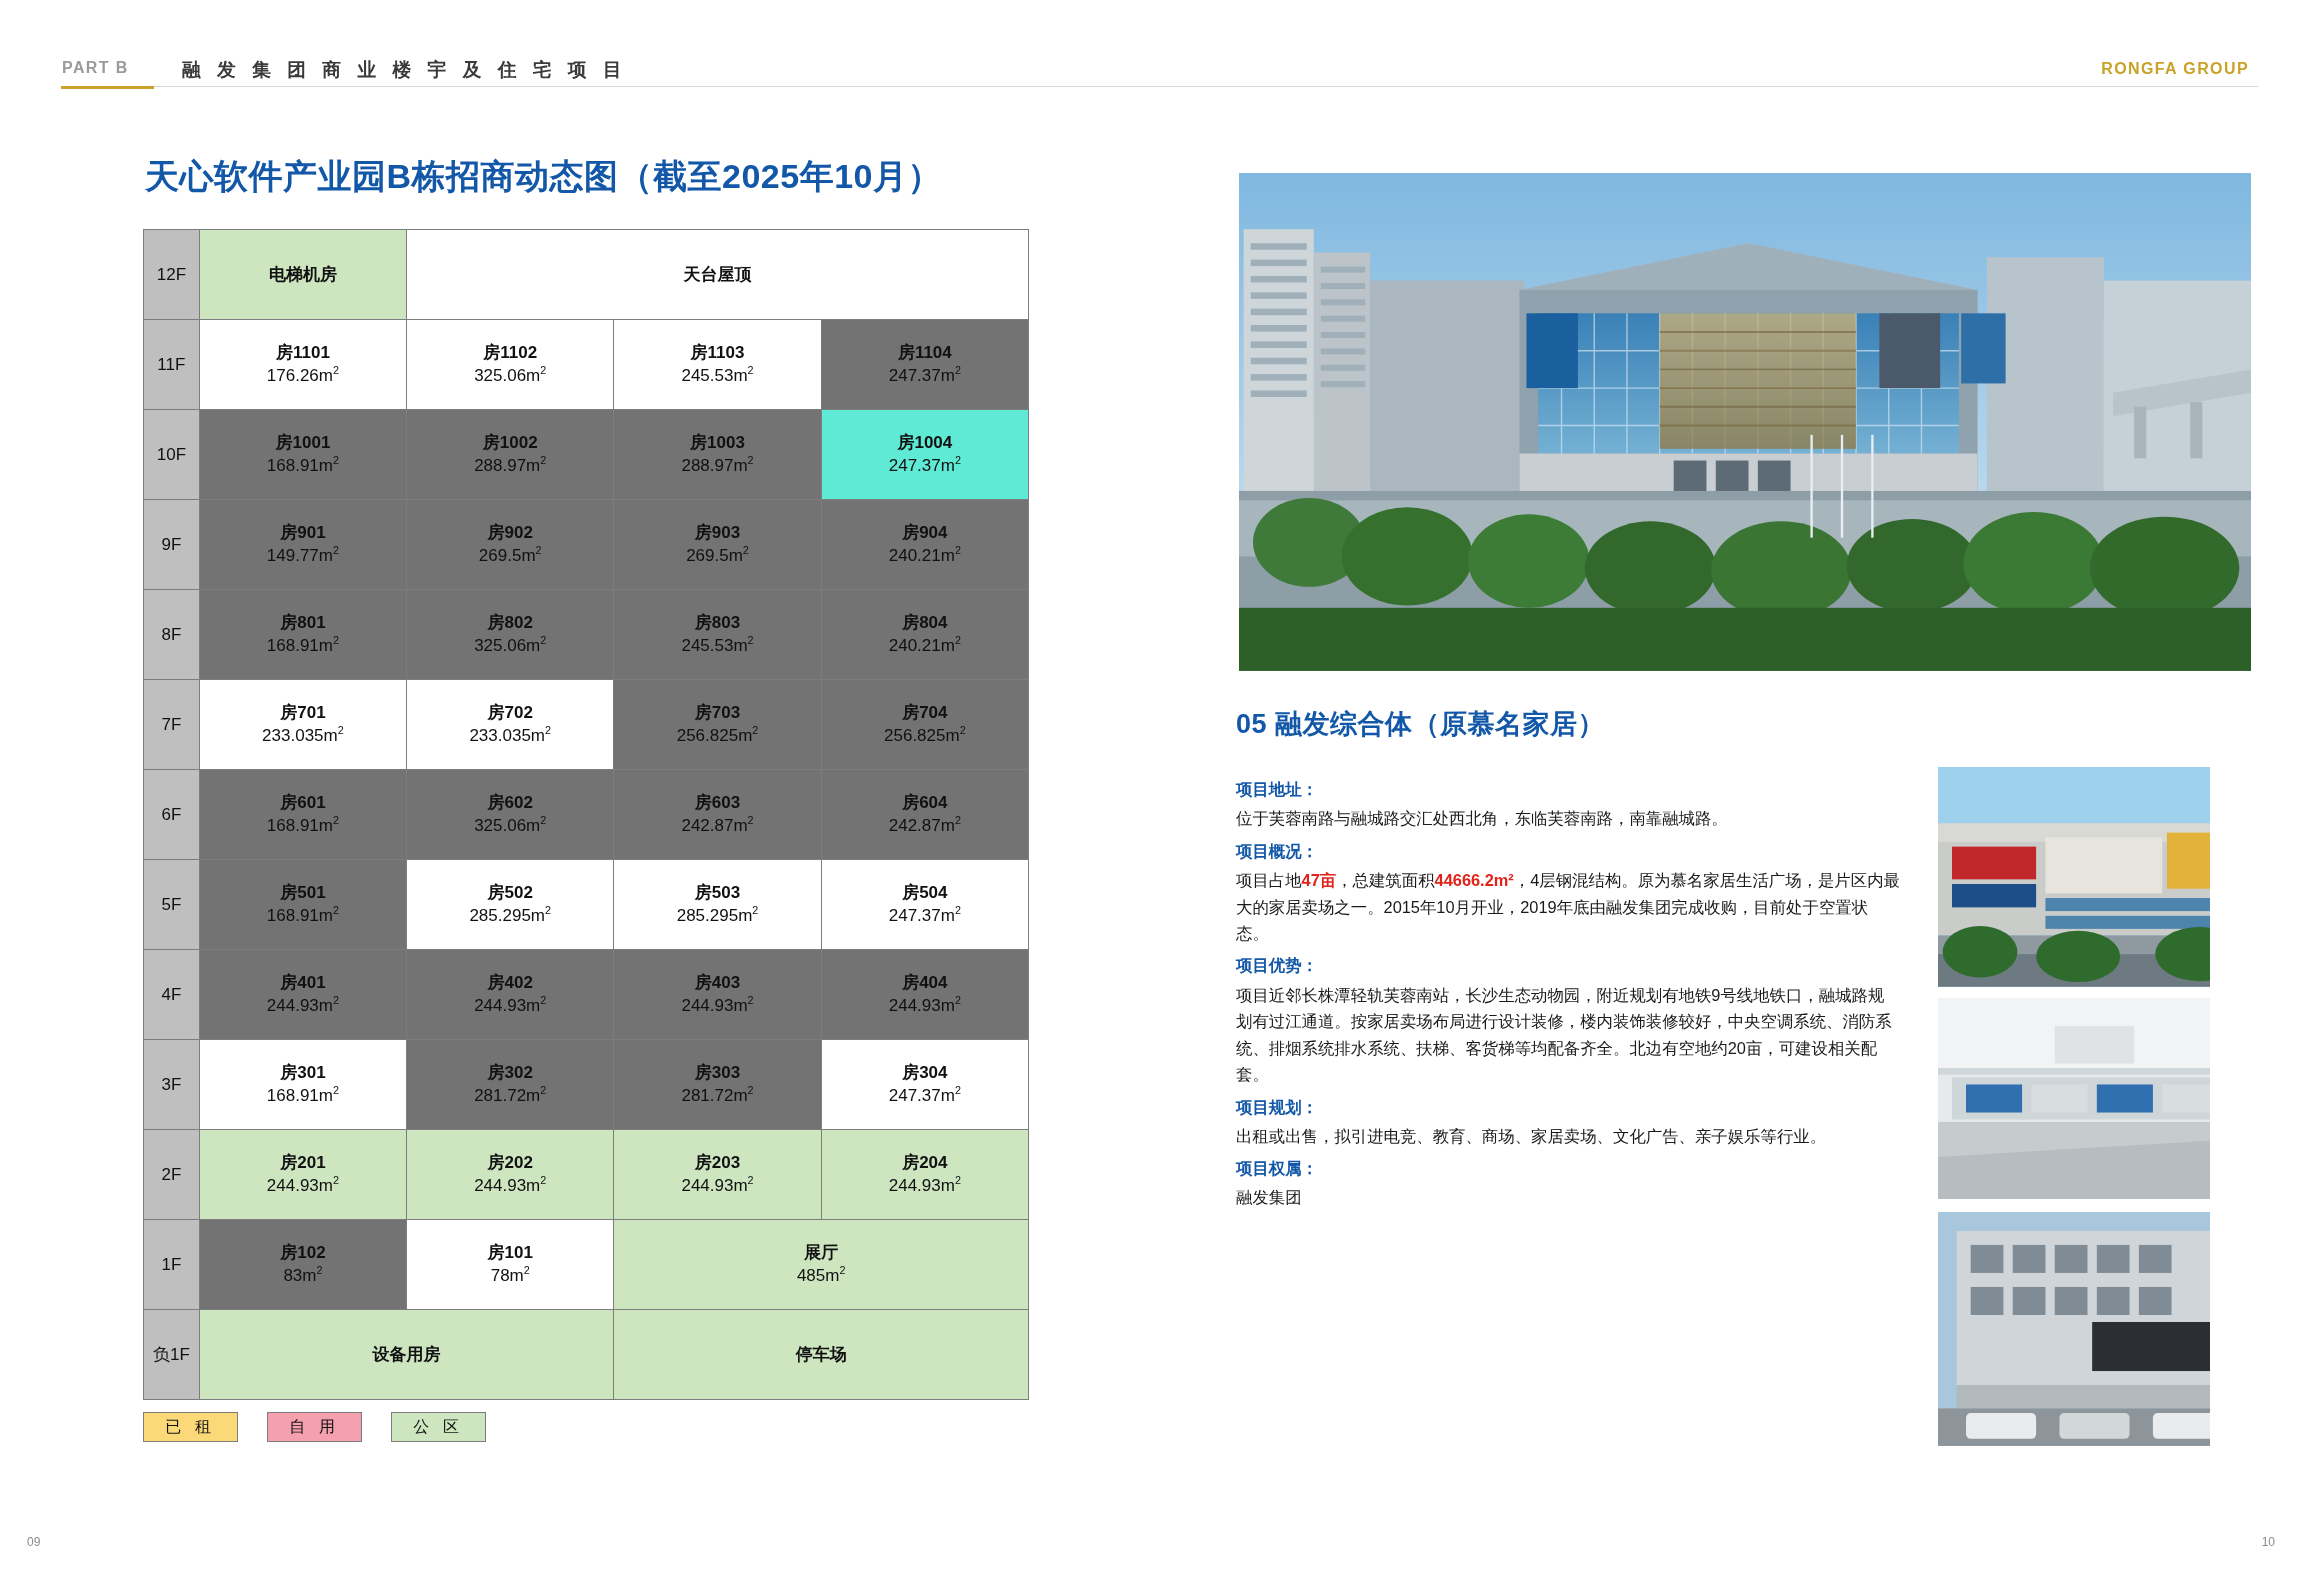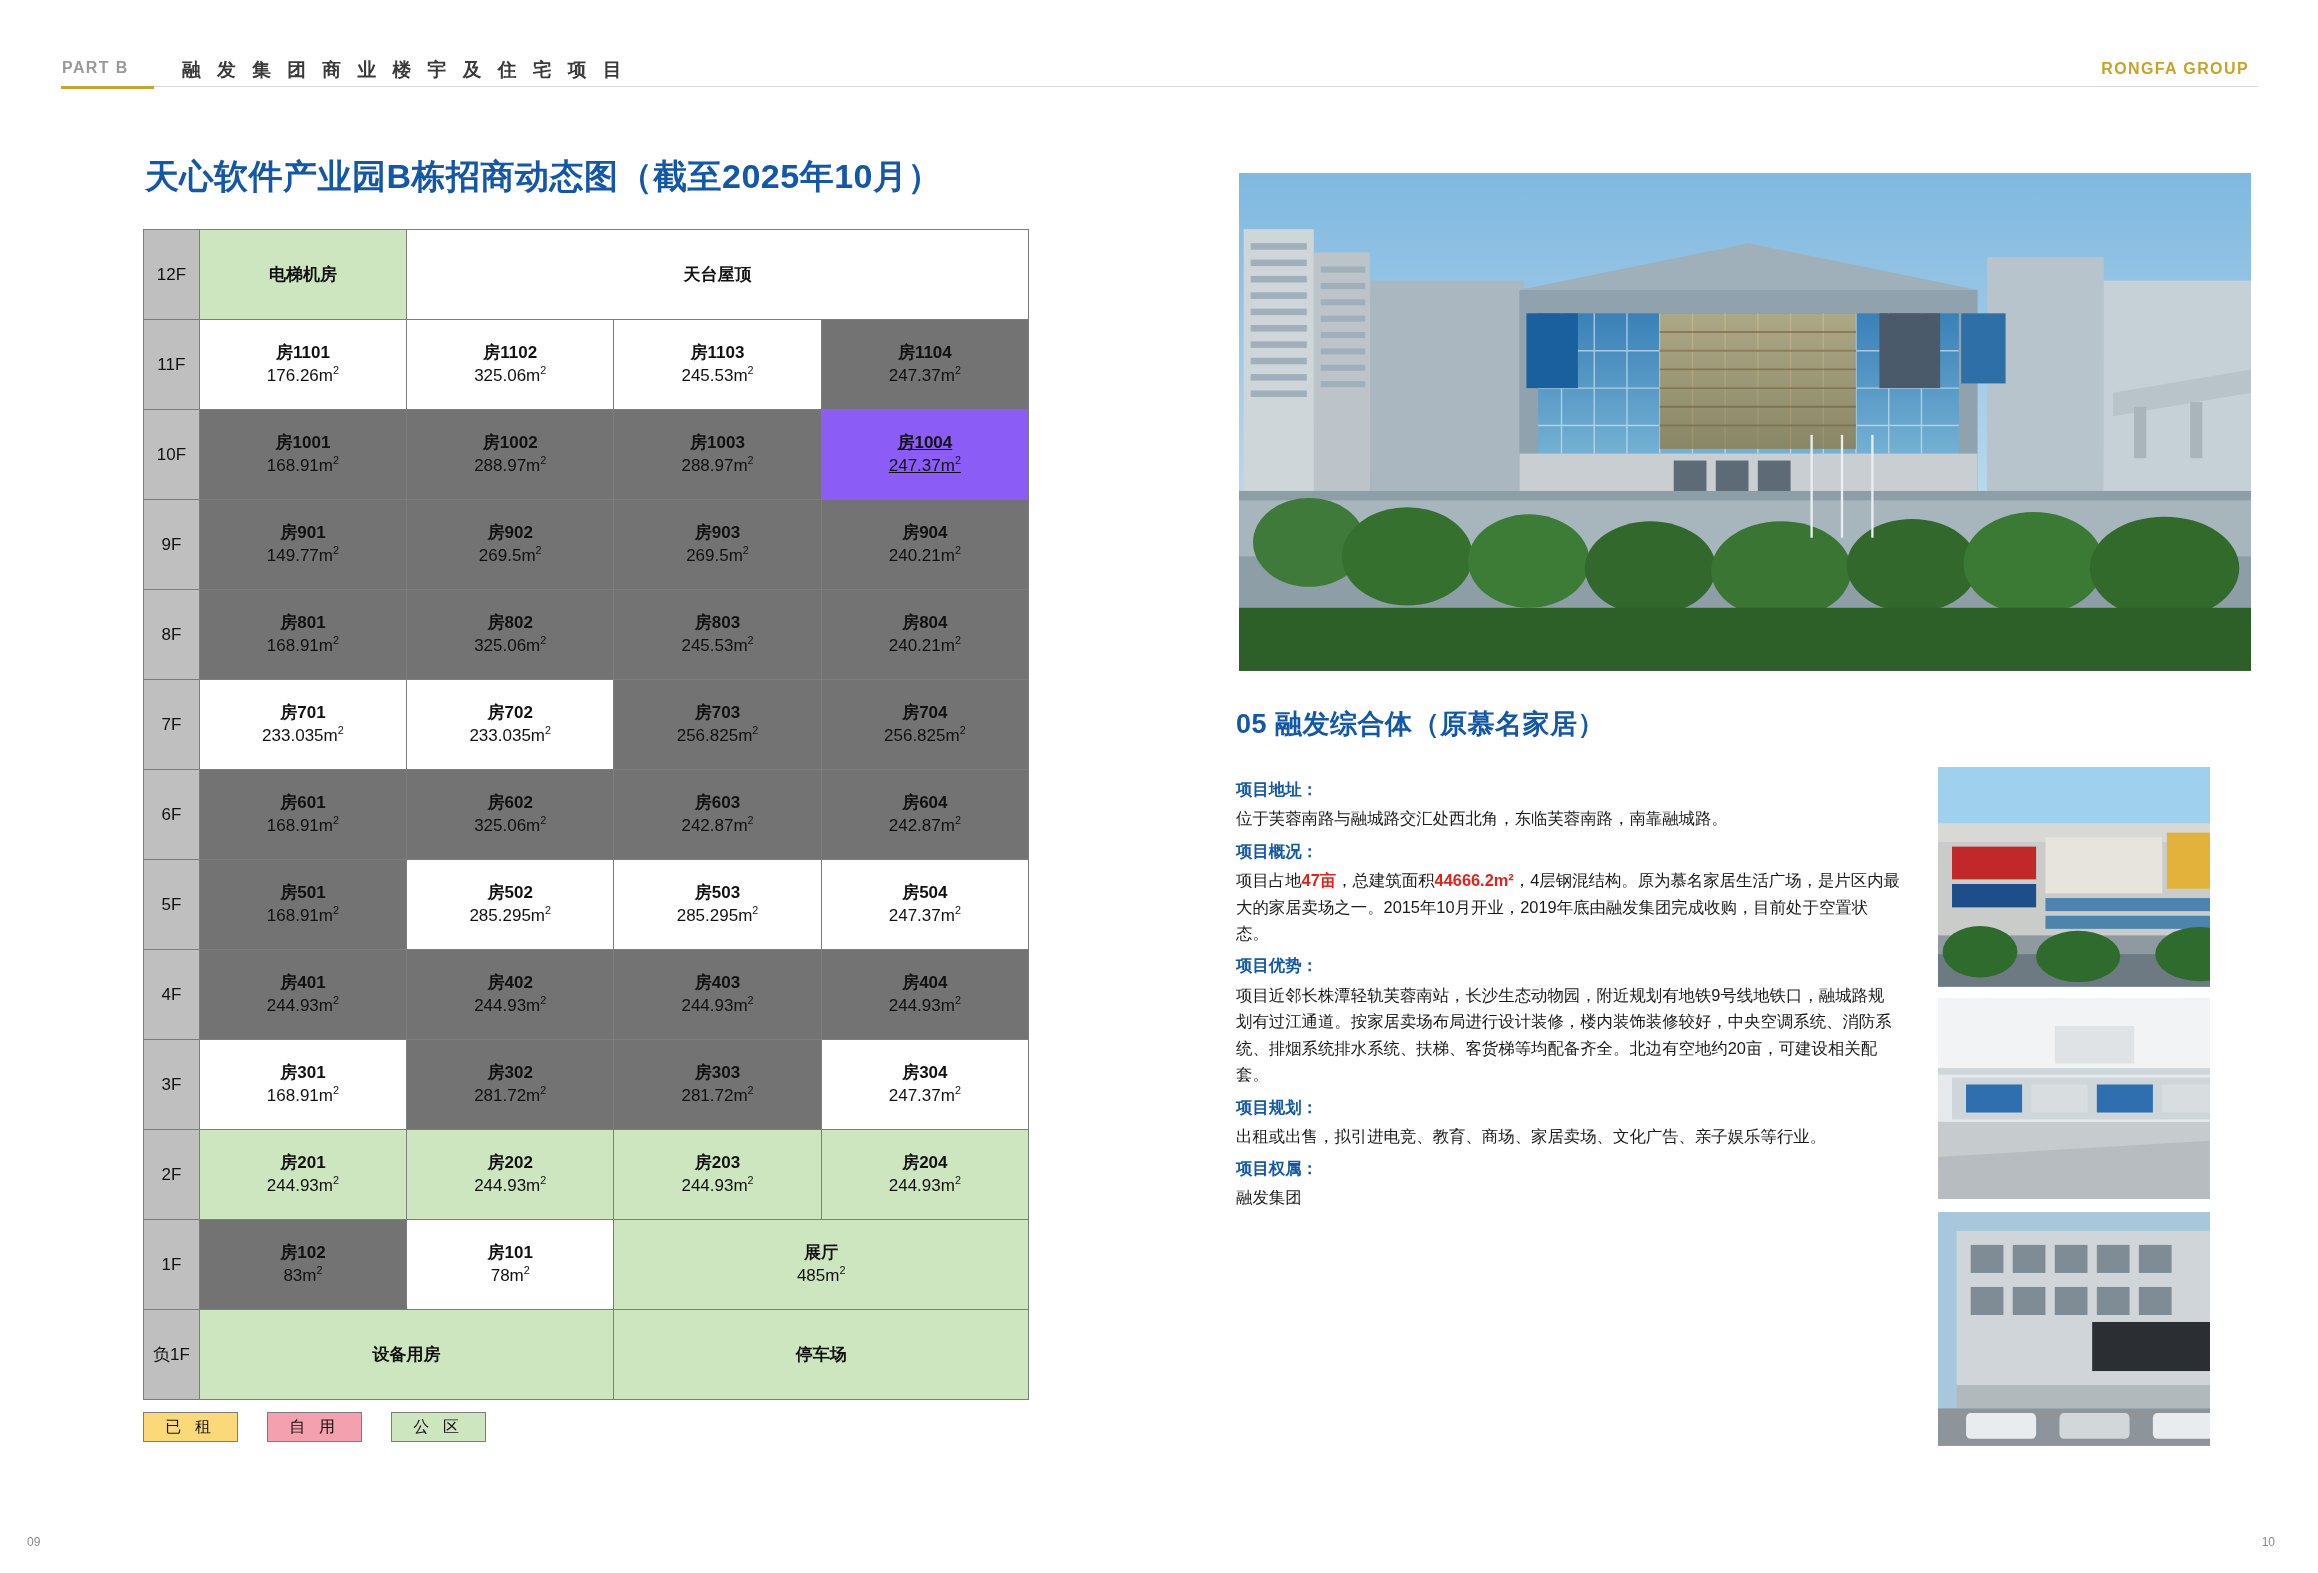--- a/index.html
+++ b/index.html
@@ -58,21 +58,21 @@
     padding:0 1.9px;
   }
   td.fl{
     width:51px;background:#bfbfbf;font-size:17px;font-weight:normal;color:#111;
   }
   td.c{width:auto;}
   .rm{display:block;font-weight:bold;}
   .ar{display:block;}
   sup{font-size:10.8px;vertical-align:super;}
   .yellow{background:#737373;}
-  .pink{background:#8b5cf6;text-decoration:underline;}
+  .pink{background:#5eead4;}
   .green{background:#cde6c0;}
   .white{background:#ffffff;}
 
   
   .legend{position:absolute;left:143px;top:1412px;display:flex;gap:29px;}
   .lg{
     width:93px;height:28px;border:0.9px solid #7d7d7d;
     display:flex;align-items:center;justify-content:center;
     font-size:16px;letter-spacing:4.7px;color:#111;
   }

